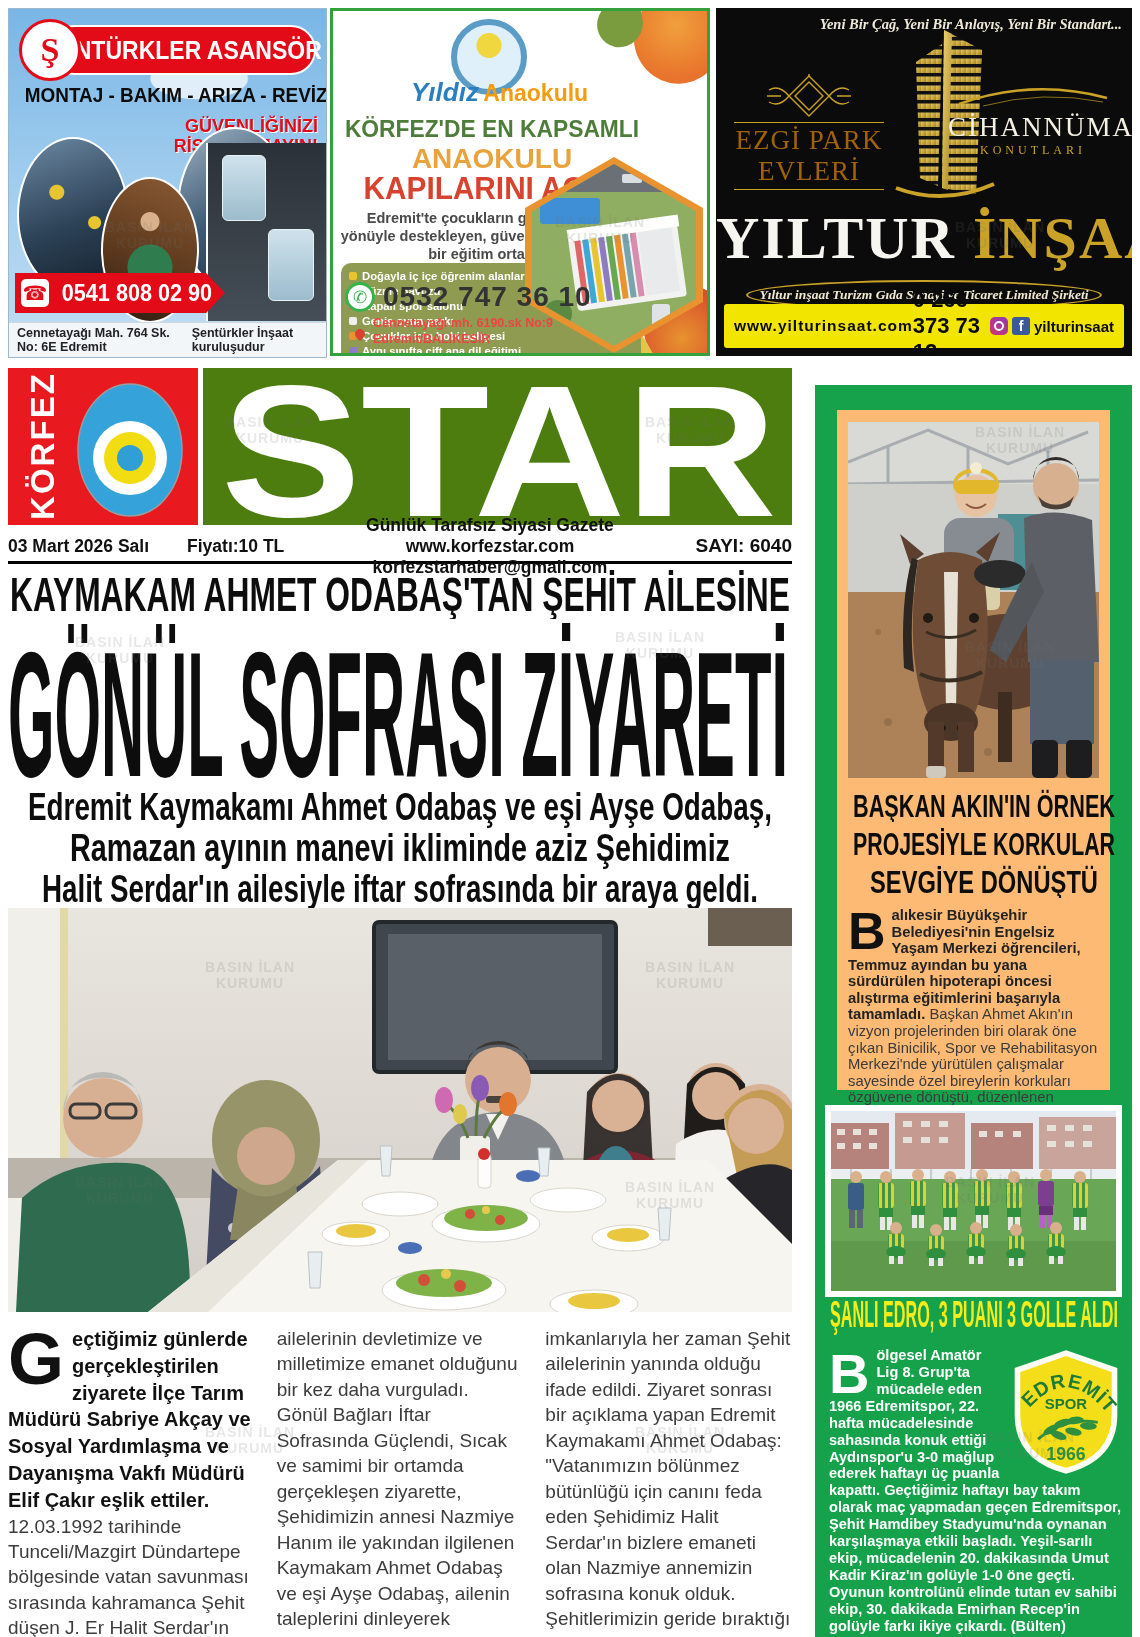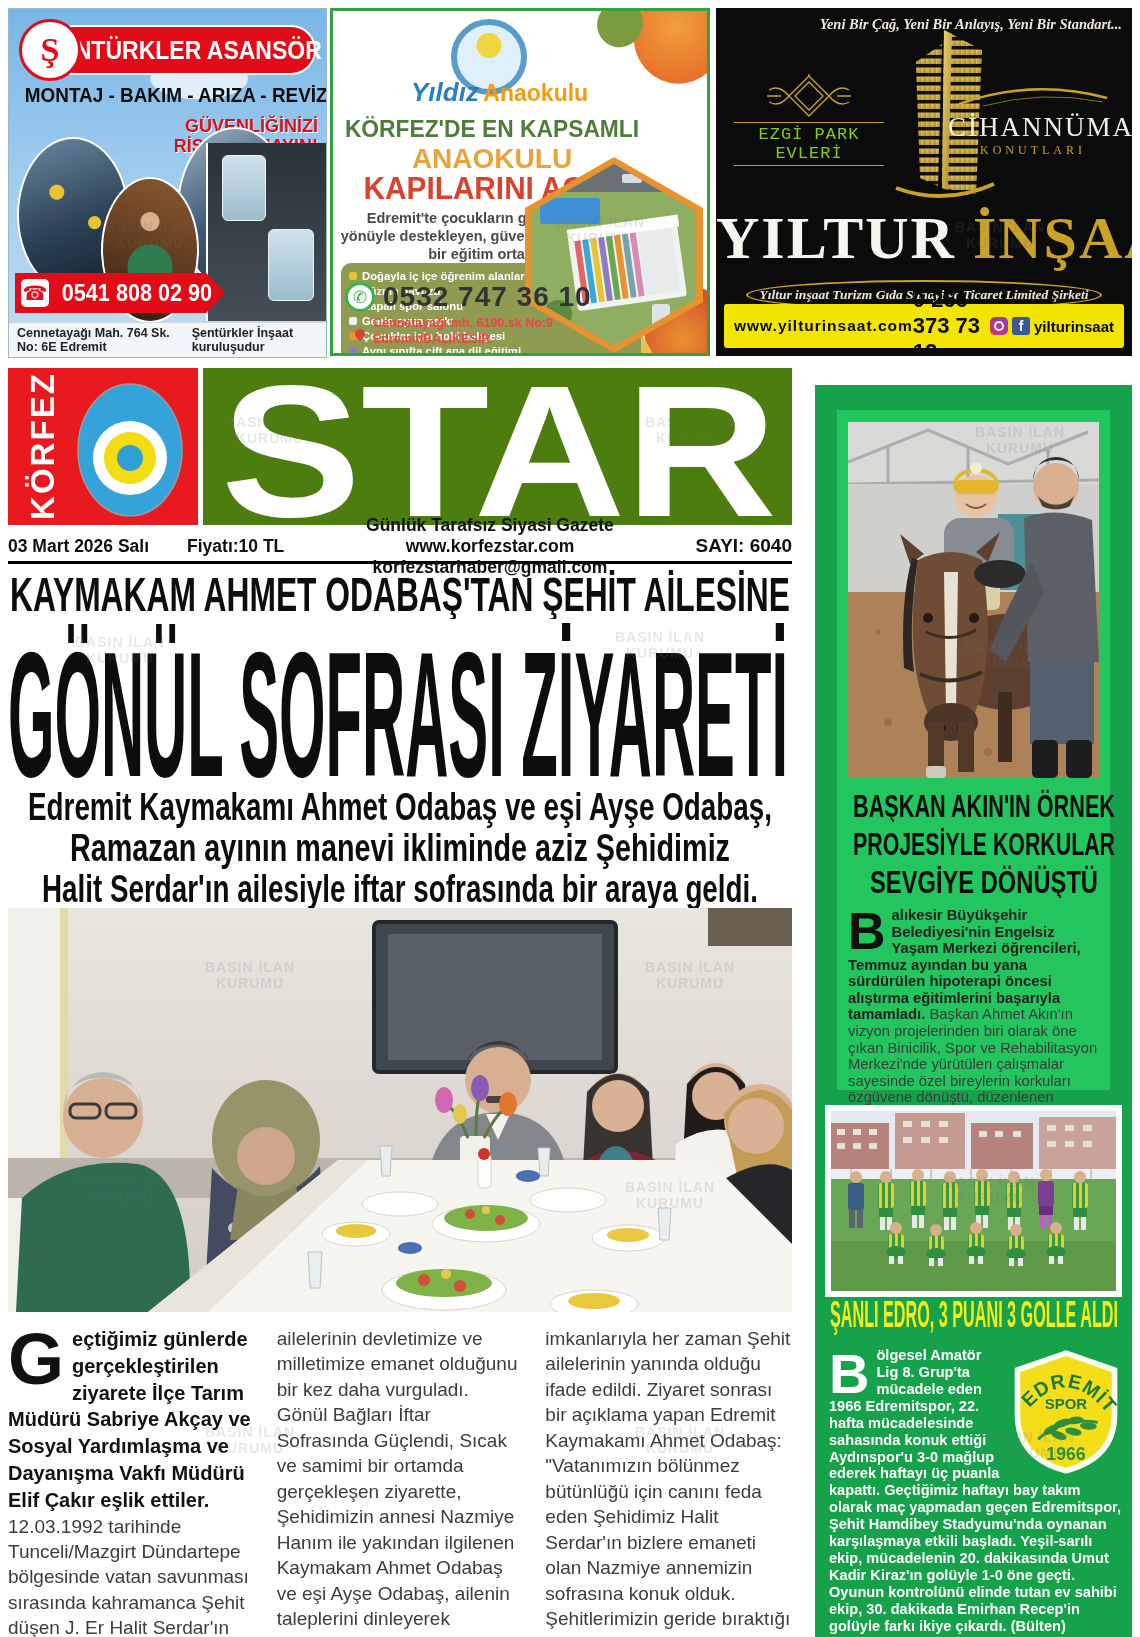--- a/index.html
+++ b/index.html
@@ -80,21 +80,21 @@
     display:flex;align-items:center;justify-content:center;font-size:17px;box-sizing:border-box;}
   .ad2-phone b{font-size:28px;color:#333;letter-spacing:1px;}
   .ad2-addr{position:absolute;left:40px;bottom:6px;font-size:12.5px;color:#ef4444;font-weight:bold;line-height:1.3;z-index:4;}
   .pin{position:absolute;left:22px;bottom:14px;width:10px;height:10px;border-radius:50% 50% 50% 0;background:#d8432f;transform:rotate(-45deg);z-index:4;}
 
   
   #ad3{left:716px;width:416px;background:#0b0b0b;color:#efe9da;}
   .ad3-tag{position:absolute;right:10px;top:8px;font-family:"Liberation Serif",serif;font-style:italic;
     font-weight:bold;font-size:14.5px;color:#efe9da;}
   .ad3-ezgi{position:absolute;left:18px;top:66px;width:150px;text-align:center;}
-  .ad3-ezgi .nm{font-family:Liberation Mono, monospace;font-size:17px;color:#84cc16;letter-spacing:1px;
+  .ad3-ezgi .nm{font-family:Liberation Serif, serif;font-size:27px;color:#a16207;letter-spacing:1px;
     border-top:1px solid #c9a227;border-bottom:1px solid #c9a227;padding:2px 0;}
   .ad3-cih{position:absolute;right:14px;top:78px;width:170px;text-align:center;}
   .ad3-cih .nm{font-family:"Liberation Serif",serif;font-size:27px;color:#f4f0e4;letter-spacing:2px;}
   .ad3-cih .sub{font-family:"Liberation Serif",serif;font-size:12px;color:#c9a227;letter-spacing:4px;}
   .ad3-title{position:absolute;left:0;right:0;top:196px;text-align:center;font-family:"Liberation Serif",serif;
     font-weight:bold;font-size:60px;letter-spacing:2px;white-space:nowrap;}
   .ad3-title .w{color:#f7f5ef;} .ad3-title .g{color:#c9a227;}
   .ad3-oval{position:absolute;left:50%;transform:translateX(-50%);top:272px;width:332px;border:2px solid #c9a227;
     border-radius:50%;padding:5px 10px;text-align:center;font-family:"Liberation Serif",serif;font-style:italic;
     font-weight:bold;font-size:13.5px;color:#f0e8d0;white-space:nowrap;}
@@ -124,21 +124,21 @@
   .headline{left:8px;top:616px;}
   .deck{left:8px;top:786px;}
   .mainphoto{left:8px;top:908px;width:784px;height:404px;}
   .cols{left:8px;top:1326px;width:784px;height:311px;display:flex;gap:22px;overflow:hidden;}
   .col{flex:1;font-size:19px;line-height:1.34;color:#3c3c3c;}
   .col .lead{font-weight:bold;color:#111;font-size:20px;}
   .dropcap{float:left;font-size:72px;line-height:.82;font-weight:900;color:#111;margin:4px 8px 0 0;}
 
   
   .rail{left:815px;top:385px;width:317px;height:1252px;background:#16a24b;}
-  .rail-panel{position:absolute;left:22px;right:22px;top:25px;height:680px;background:#22c55e;padding:12px 11px;box-sizing:border-box;}
+  .rail-panel{position:absolute;left:22px;right:22px;top:25px;height:680px;background:#fdba74;padding:12px 11px;box-sizing:border-box;}
   .rail-head{text-align:center;padding-top:6px;}
   .rail-body{font-size:14.8px;line-height:1.12;color:#3a3a3a;padding-top:5px;}
   .rail-body .lead{font-weight:bold;color:#222;}
   .rail-body .dropcap{font-size:52px;margin:3px 6px 0 0;}
   .rail-foot{display:flex;justify-content:space-between;font-weight:bold;color:#222;margin-top:2px;}
   .football{position:absolute;left:10px;top:720px;border:6px solid #fff;line-height:0;}
   .rail-head2{position:absolute;left:0;right:0;top:908px;text-align:center;}
   .rail-body2{position:absolute;left:14px;right:10px;top:962px;color:#fff;font-weight:bold;
     font-size:14.6px;line-height:1.16;}
   .rail-body2 .dropcap{color:#fff;font-size:56px;margin:4px 7px 0 0;}

